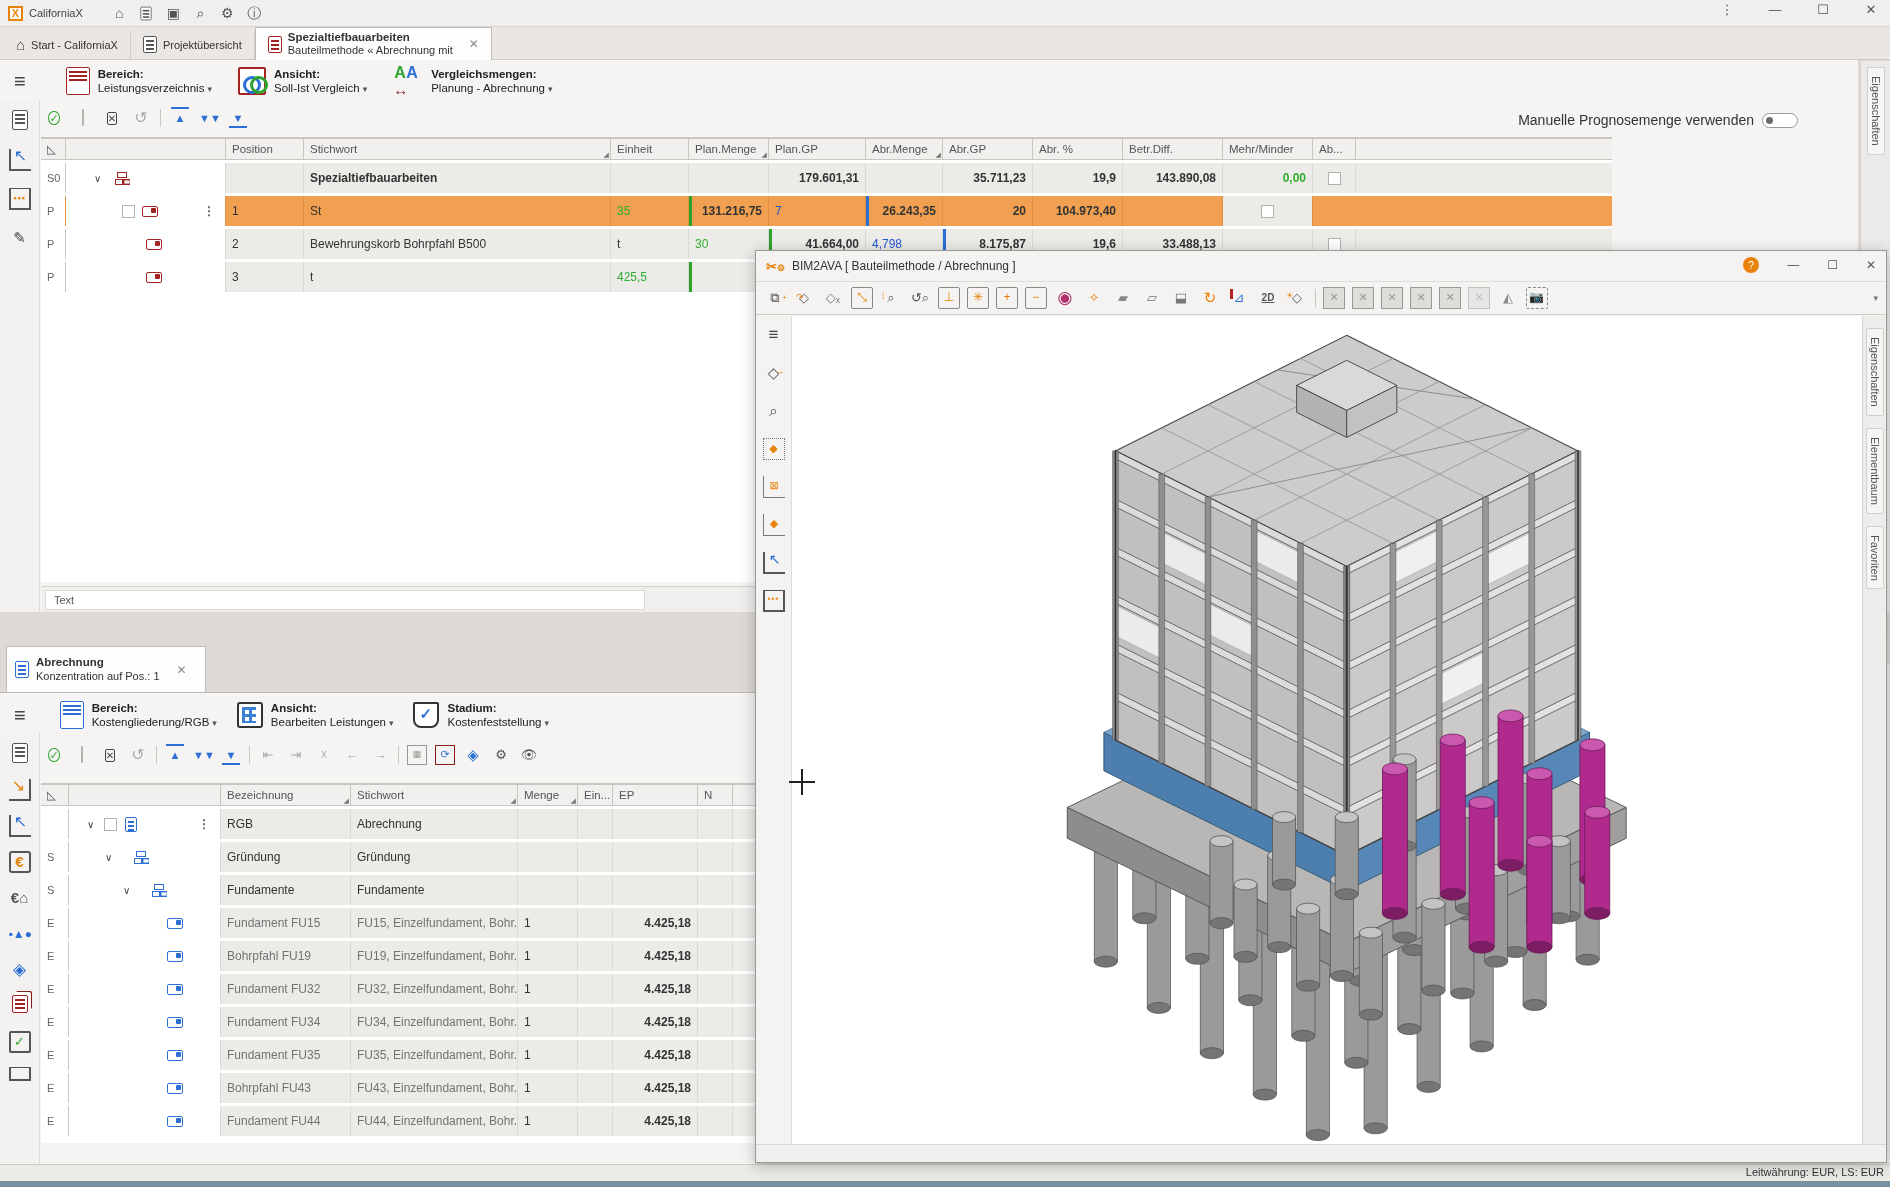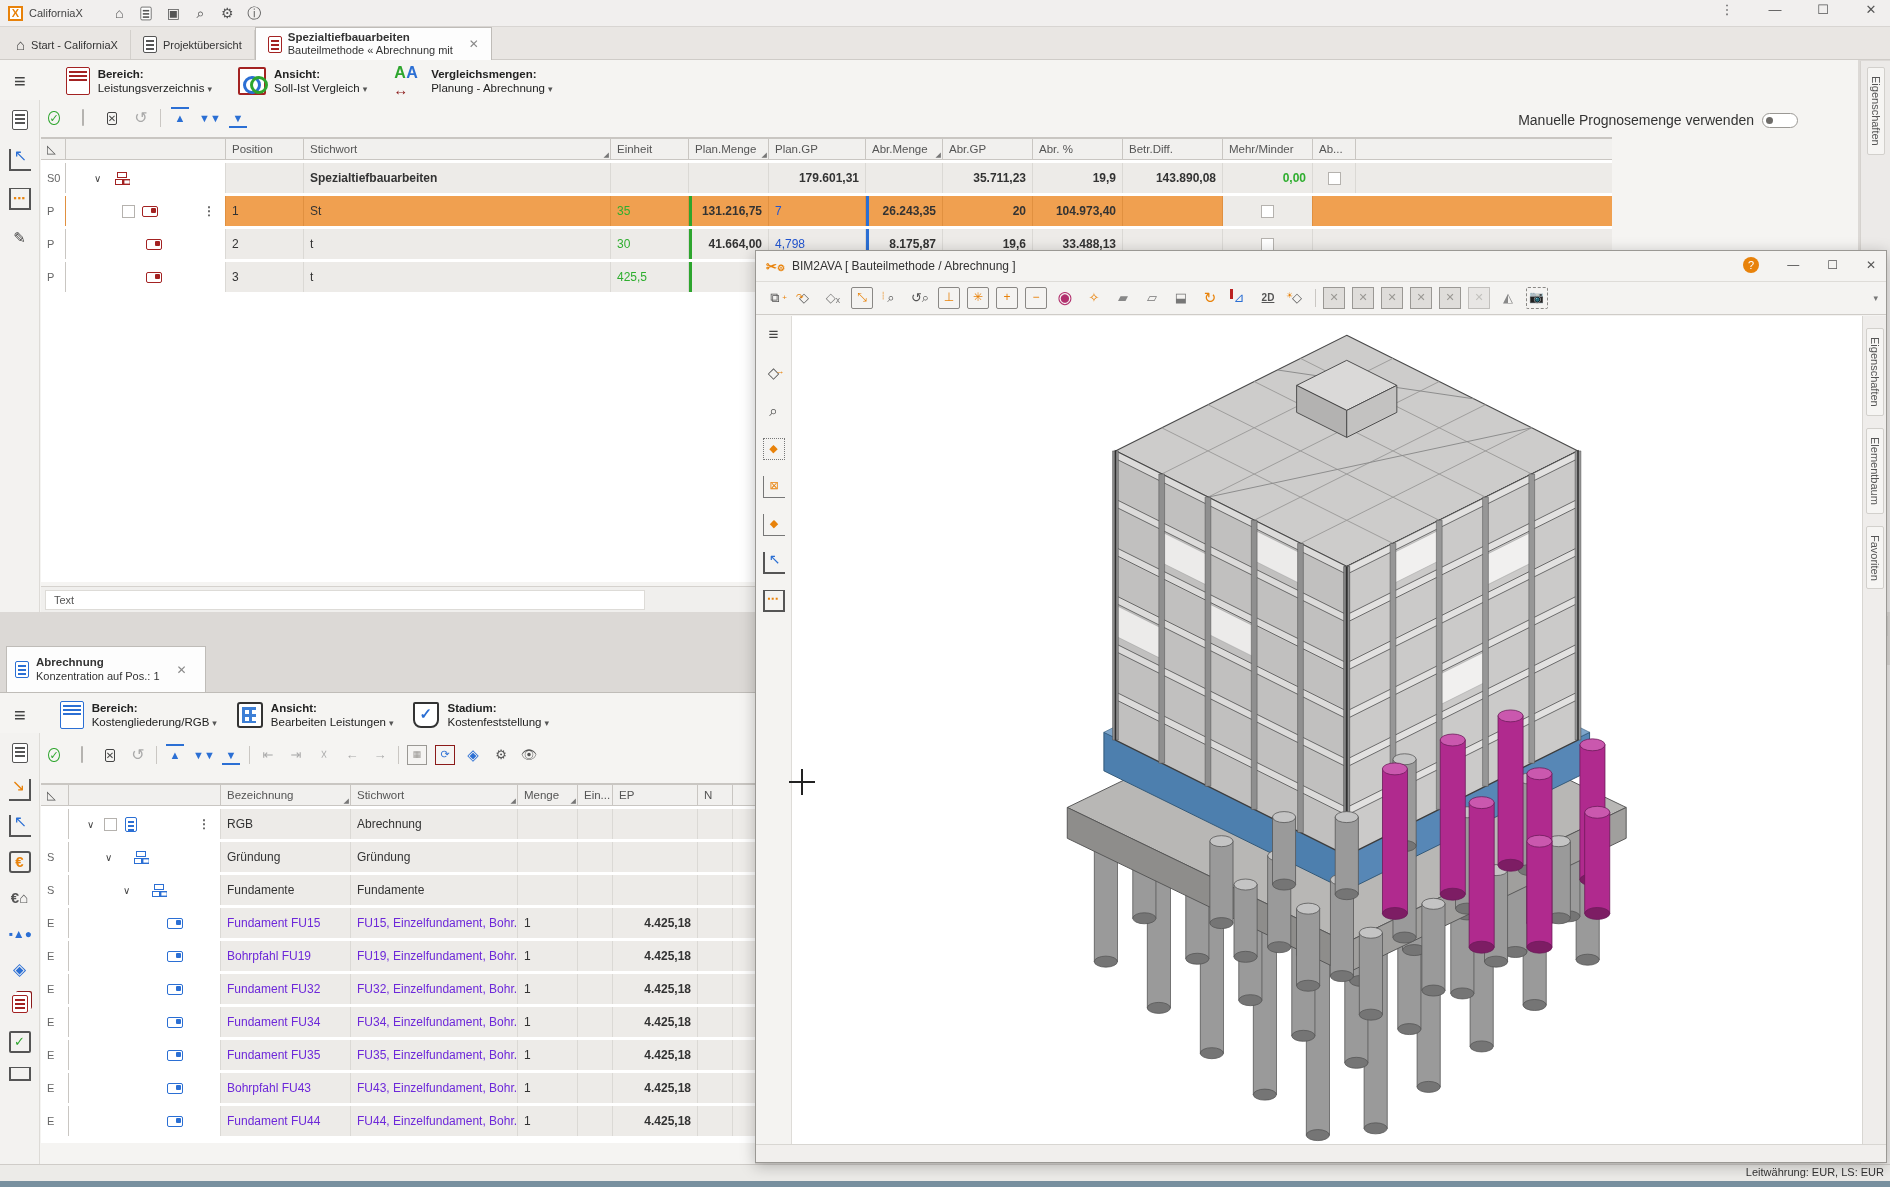--- a/index.html
+++ b/index.html
@@ -73,21 +73,21 @@
   .chkbox { width:13px; height:13px; border:1px solid #b5b2ae; background:#fff; flex:none; }
   .tagic { width:16px; height:11px; border:1.6px solid #a32222; border-radius:2px; position:relative; background:#fff; flex:none; }
   .tagic::before { content:""; position:absolute; right:1px; top:1px; width:5px; height:5px; background:#a32222; border-radius:1px; }
   .tagic.blue { border-color:#2b6fd4; } .tagic.blue::before { background:#2b6fd4; }
   .orgic { width:14px; height:13px; position:relative; flex:none; }
   .orgic::before { content:""; position:absolute; left:2px; top:0; width:8px; height:4px; border:1.4px solid #a32222; }
   .orgic::after { content:""; position:absolute; left:0; bottom:0; width:6px; height:4px; border:1.4px solid #a32222; box-shadow:8px 0 0 -1.4px #fff, 7px 0 0 #a32222; }
   .orgic.blue::before { border-color:#2b6fd4; } .orgic.blue::after { border-color:#2b6fd4; box-shadow:8px 0 0 -1.4px #fff, 7px 0 0 #2b6fd4; }
   .chev { color:#444; font-size:10px; }
   .dots3 { color:#555; font-weight:bold; }
-  .linkblue { color:#6d28d9;text-align:center; }
+  .linkblue { color:#737373;text-align:center; }
 
   
   .toggle { width:36px; height:15px; border:1px solid #9a9894; border-radius:8px; background:#fff; position:relative; flex:none; }
   .toggle::before { content:""; position:absolute; left:3px; top:3px; width:7px; height:7px; border-radius:50%; background:#6d6b68; }
 
   
   #bimwin { position:absolute; left:755px; top:250px; width:1132px; height:913px; background:#f4f3f1; border:1px solid #9a9894; box-shadow:0 3px 14px rgba(0,0,0,.25); }
   .bim-title { height:30px; display:flex; align-items:center; padding-left:10px; font-size:12px; color:#333; gap:7px; }
   .bim-x { color:#e8820a; font-weight:bold; font-size:13px; }
   .bimctr { position:absolute; right:10px; top:6px; display:flex; gap:28px; align-items:center; color:#555; }
@@ -274,20 +274,21 @@
             <span class="chkbox"></span>
           </div>
       </div>
 
       <div class="tblrow" style="grid-template-columns:25px 160px 78px 307px 78px 80px 97px 77px 90px 90px 100px 90px 43px;">
         <div class="cell-type">P</div>
         <div class="cell-tree" style="padding-left:80px;">
             <span class="tagic"></span>
           </div>
         <div>2</div>
+        <div>Bewehrungskorb Bohrpfahl B500</div>
         <div>t</div>
         <div class="greenv">30</div>
         <div class="num greenline">41.664,00</div>
         <div class="bluev">4,798</div>
         <div class="num blueline">8.175,87</div>
         <div class="num">19,6</div>
         <div class="num">33.488,13</div>
         <div class="num"></div>
         <div style="justify-content:center;">
             <span class="chkbox"></span>

